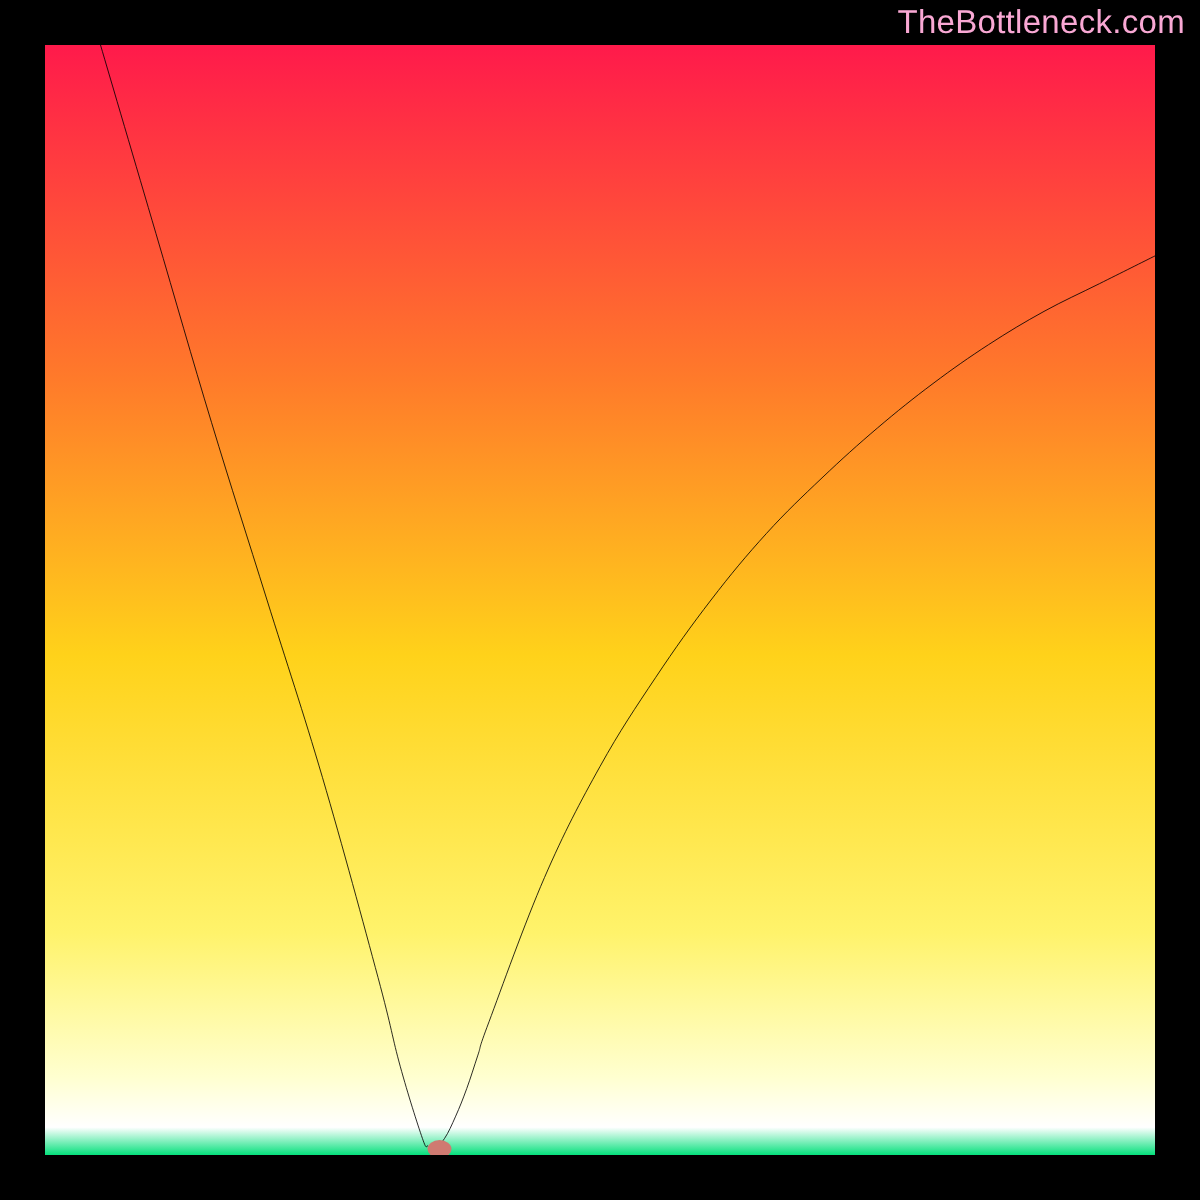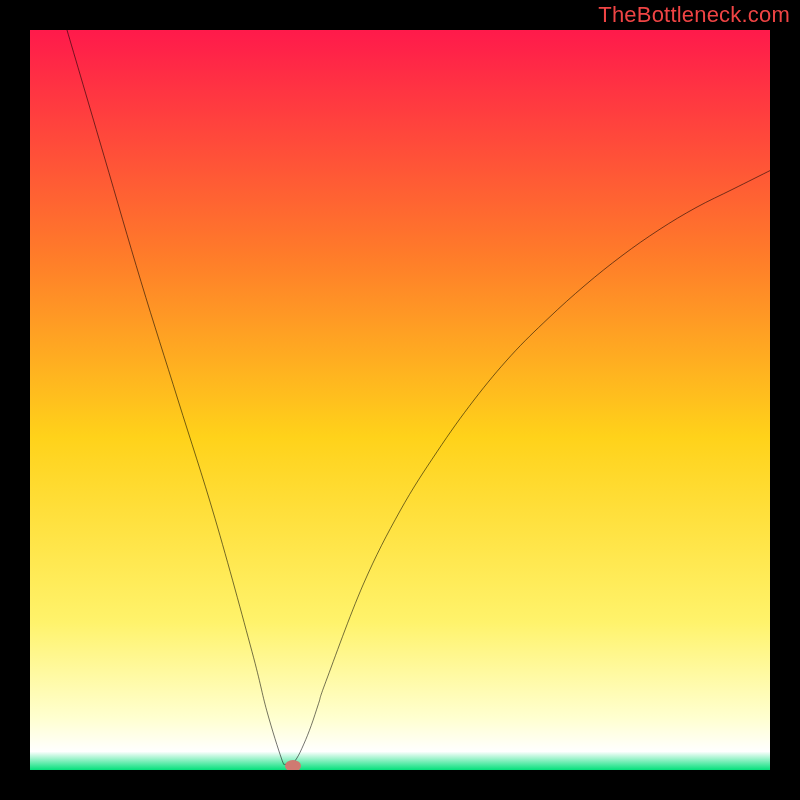--- a/index.html
+++ b/index.html
@@ -14,21 +14,21 @@
   .frame {
     position: relative;
     width: 800px;
     height: 800px;
     background: #000;
   }
   .watermark {
     position: absolute;
     top: 2px;
     right: 10px;
-    color: #ef4444;
+    color: #f9a8d4;
     font-size: 22px;
     font-weight: 500;
     letter-spacing: 0.2px;
     z-index: 30;
     margin-left: 36px;
   }
   .plot-area {
     position: absolute;
     left: 30px;
     top: 30px;

